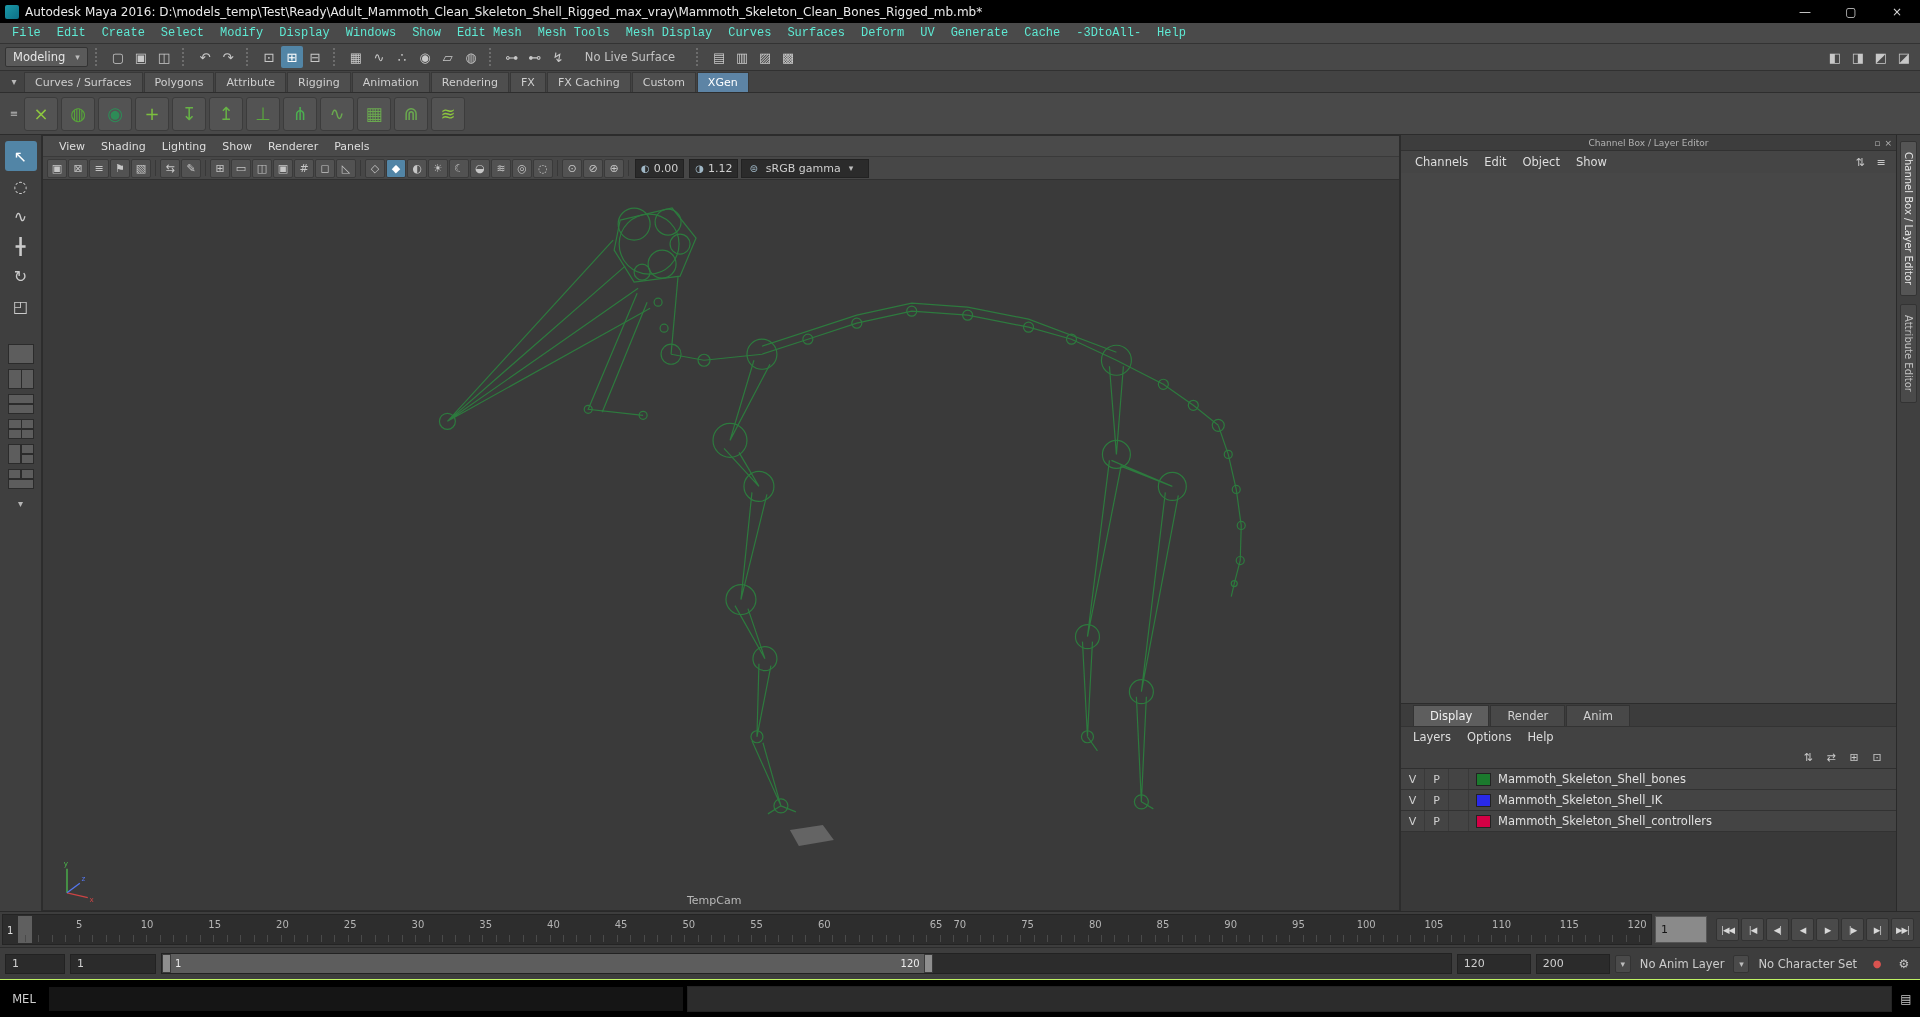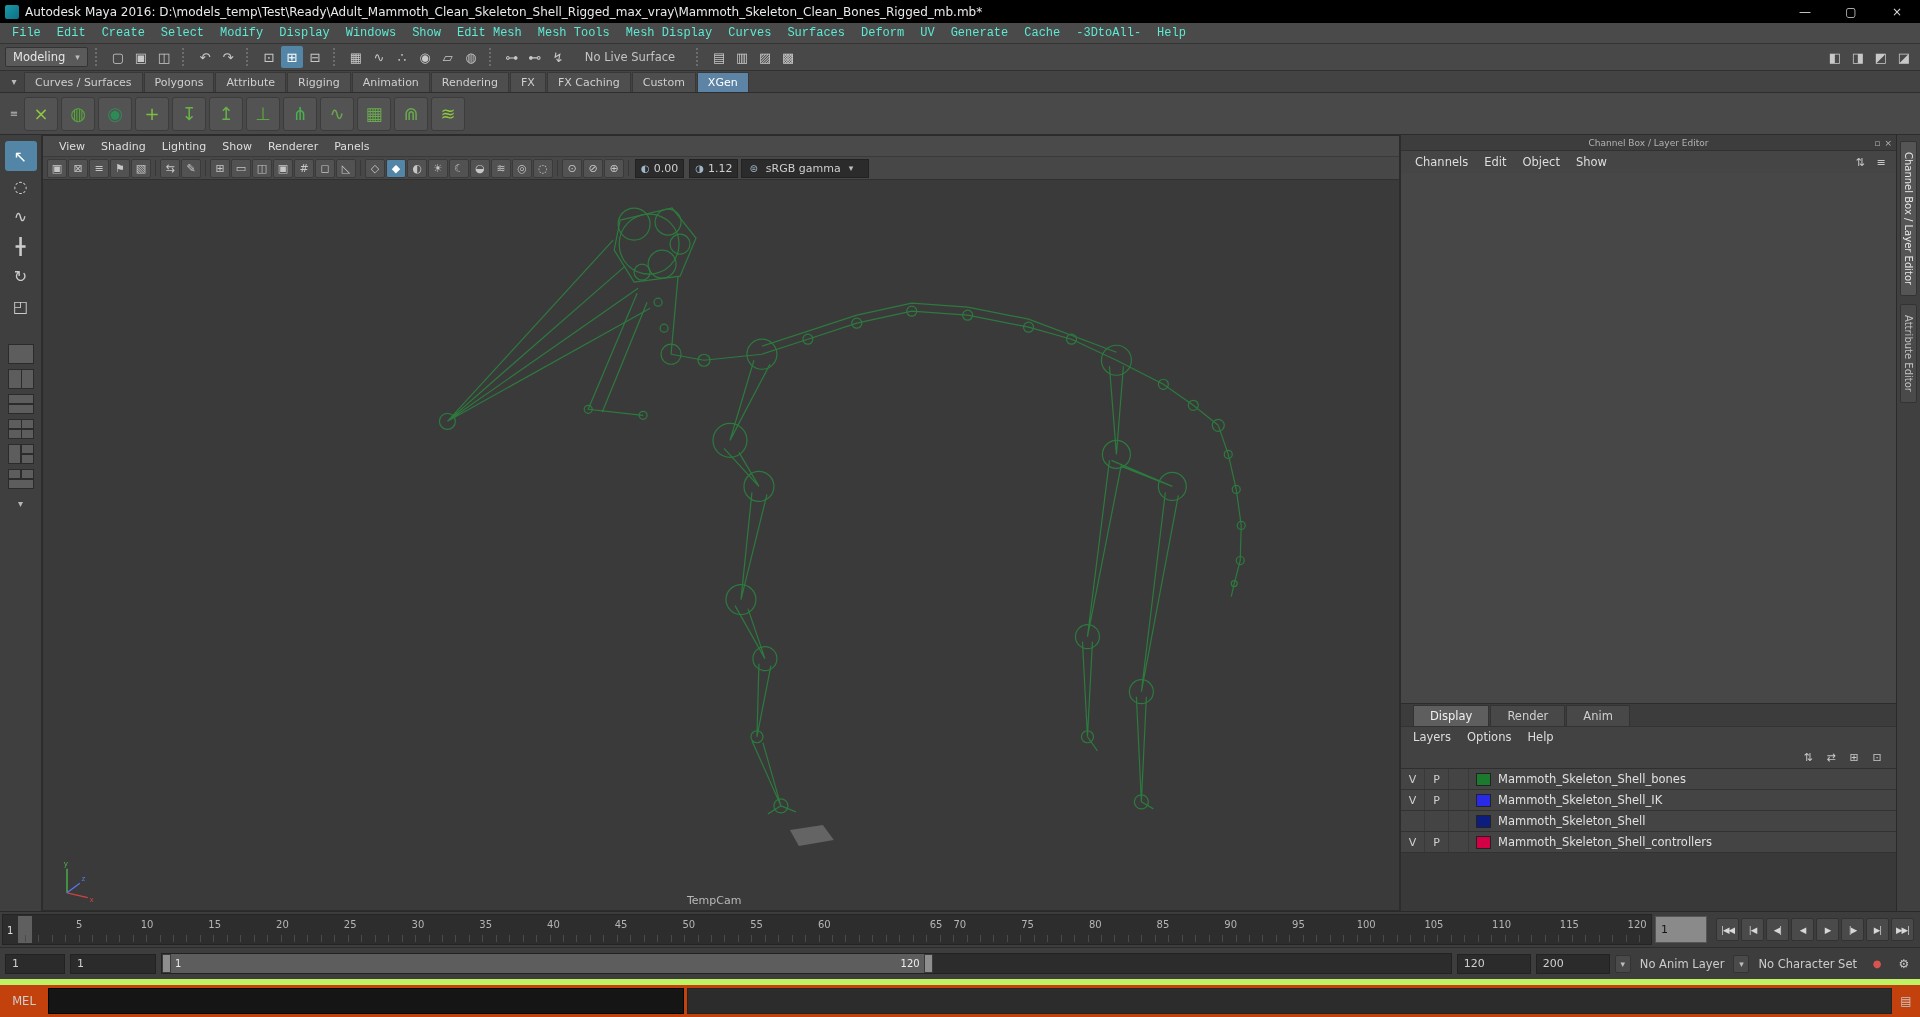--- a/index.html
+++ b/index.html
@@ -154,22 +154,22 @@
   .range-label { font-size:10px; color:#ededed; padding:0 4px; }
   .range-label.first { margin-right:auto; }
   .mini-dd { width:16px; height:18px; font-size:9px; color:#bdbdbd; background:#4a4a4a;
     border:1px solid #333; border-radius:2px; display:flex; align-items:center; justify-content:center; }
   .bar-text { font-size:11.5px; color:#cccccc; padding:0 4px; white-space:nowrap; }
   .icon-btn { width:22px; height:22px; display:flex; align-items:center; justify-content:center;
     font-size:12px; color:#c8c8c8; }
   .autokey { color:#d9534f; font-size:10px; }
 
   
-  .cmd-row { height:38px; display:flex; align-items:center; gap:3px; padding:0 3px; background:#c2410c;
-    border-top:6px solid #bef264; }
+  .cmd-row { height:38px; display:flex; align-items:center; gap:3px; padding:0 3px; background:#000000;
+    border-top:1px solid #bef264; }
   .mel-label { width:42px; text-align:center; font-size:11.5px; color:#cfcfcf; }
   .cmd-input { width:636px; height:26px; background:#151515; border:1px solid #000; color:#ddd; padding:0 6px; }
   .help-line { flex:1; height:26px; background:#2c2c2c; border:1px solid #242424; }
 </style>
 </head>
 <body>
 
 <div class="titlebar">
   <span class="app-icon"></span>
   <span class="title-text">Autodesk Maya 2016: D:\models_temp\Test\Ready\Adult_Mammoth_Clean_Skeleton_Shell_Rigged_max_vray\Mammoth_Skeleton_Clean_Bones_Rigged_mb.mb*</span>
@@ -578,27 +578,20 @@
           </div>
 
           <div class="layer-row">
             <span class="lr-cell">V</span>
             <span class="lr-cell">P</span>
             <span class="lr-cell lr-ref"></span>
             <span class="lr-swatch" style="background: rgb(41, 41, 232);"></span>
             <span class="lr-name">Mammoth_Skeleton_Shell_IK</span>
           </div>
 
-          <div class="layer-row">
-            <span class="lr-cell"></span>
-            <span class="lr-cell"></span>
-            <span class="lr-cell lr-ref"></span>
-            <span class="lr-swatch" style="background: rgb(13, 29, 125);"></span>
-            <span class="lr-name">Mammoth_Skeleton_Shell</span>
-          </div>
 
           <div class="layer-row">
             <span class="lr-cell">V</span>
             <span class="lr-cell">P</span>
             <span class="lr-cell lr-ref"></span>
             <span class="lr-swatch" style="background: rgb(212, 0, 69);"></span>
             <span class="lr-name">Mammoth_Skeleton_Shell_controllers</span>
           </div>
         </div>
     </div>

